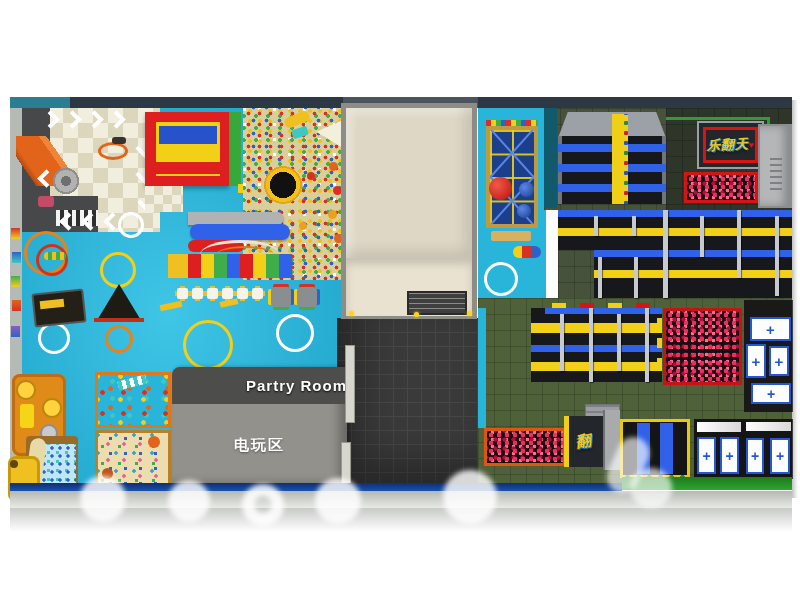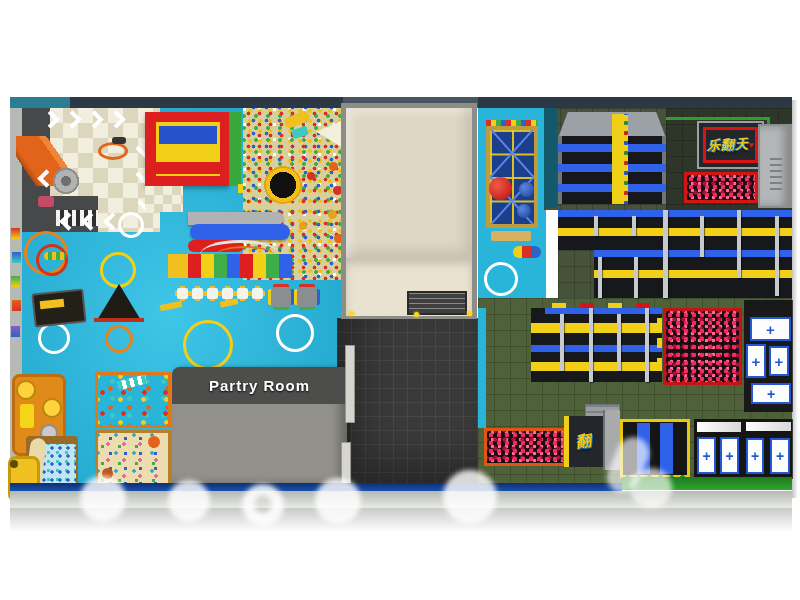--- a/index.html
+++ b/index.html
@@ -189,23 +189,25 @@
   <div class="a toys" style="left:95px;top:372px;width:76px;height:56px;border:3px solid #e07818;box-sizing:border-box;"></div>
   <div class="a" style="left:118px;top:378px;width:28px;height:9px;transform:rotate(-14deg);
        background:repeating-linear-gradient(90deg,#3ec8c0 0 4px,#fff 4px 8px);"></div>
   <div class="a sand" style="left:95px;top:430px;width:76px;height:56px;border:3px solid #b8802a;box-sizing:border-box;"></div>
   <div class="a" style="left:148px;top:436px;width:12px;height:12px;border-radius:50%;background:#e2631a;"></div>
   <div class="a" style="left:102px;top:468px;width:11px;height:11px;border-radius:50%;background:#c0541a;"></div>
 
   <div class="a" style="left:172px;top:367px;width:175px;height:116px;background:#92918b;
        border-radius:8px 0 0 0;box-shadow:inset -8px 0 10px rgba(0,0,0,.28),2px 0 4px rgba(0,0,0,.3);"></div>
   <div class="a" style="left:172px;top:367px;width:175px;height:37px;background:#4d4d4b;border-radius:8px 0 0 0;
-       display:flex;align-items:center;justify-content:center;">
+       display:flex;align-items:center;justify-content:flex-end;">
     <span style="color:#fff;font-size:15px;font-weight:bold;letter-spacing:1px;text-shadow:0 1px 2px #000;">Partry Room</span>
   </div>
+  <div class="a" style="left:172px;top:436px;width:175px;text-align:center;color:#fff;font-size:15px;
+       font-weight:bold;letter-spacing:2px;text-shadow:0 1px 2px #555;">电玩区</div>
 
   <div class="a" style="left:341px;top:103px;width:136px;height:216px;background:#8d8d86;"></div>
   <div class="a" style="left:346px;top:108px;width:126px;height:150px;background:#ded7c5;
        box-shadow:inset -6px -6px 14px rgba(0,0,0,.12),inset 4px 4px 10px rgba(255,255,255,.5);"></div>
   <div class="a" style="left:346px;top:258px;width:126px;height:58px;background:#e9e2d1;
        box-shadow:inset 0 6px 8px rgba(0,0,0,.15);"></div>
   <div class="a stairlines" style="left:407px;top:291px;width:60px;height:24px;border:2px solid #2a2a2a;box-sizing:border-box;"></div>
   <div class="a ydot" style="left:349px;top:311px;width:5px;height:5px;"></div>
   <div class="a ydot" style="left:414px;top:312px;width:5px;height:5px;"></div>
   <div class="a ydot" style="left:467px;top:311px;width:5px;height:5px;"></div>

